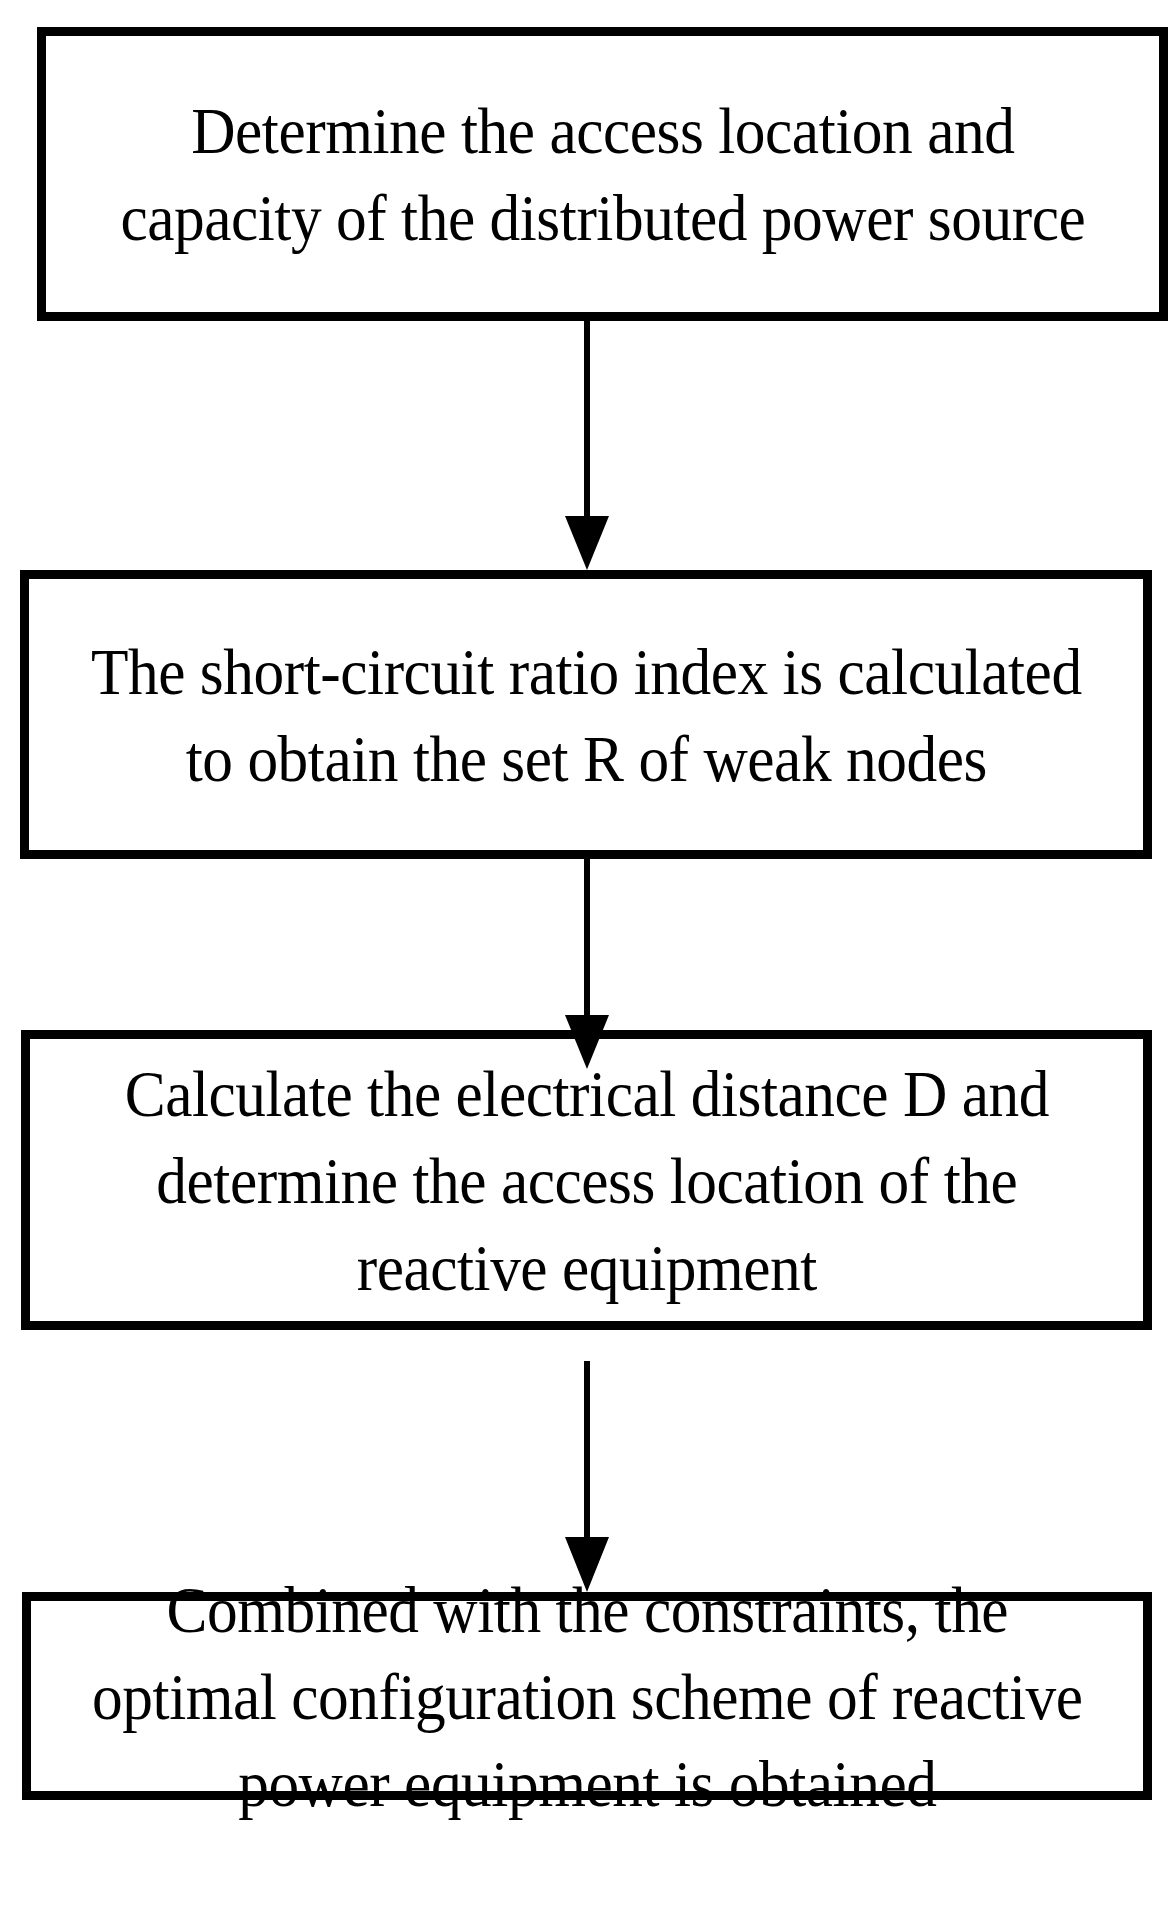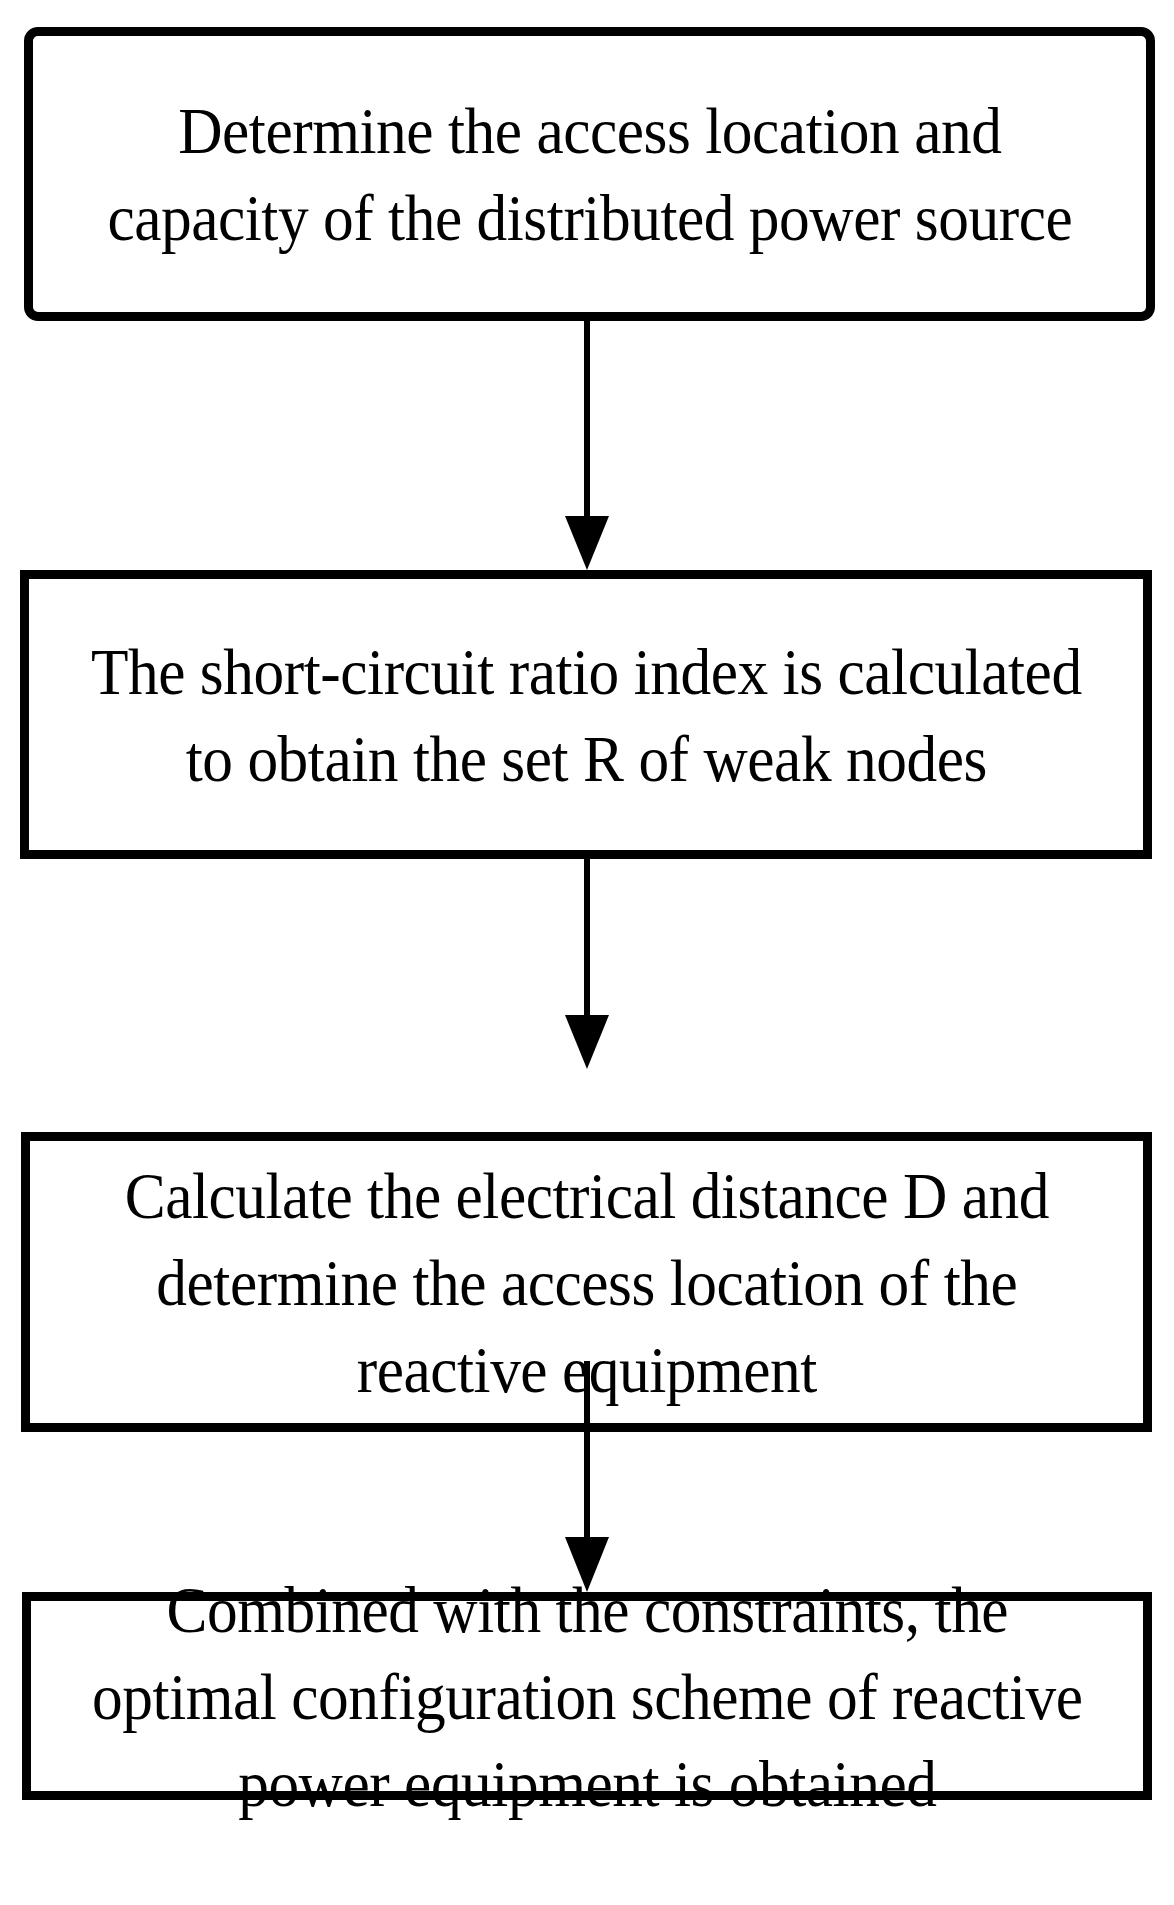--- a/index.html
+++ b/index.html
@@ -35,23 +35,23 @@
     color: #000000;
     font-family: "Liberation Serif", "DejaVu Serif", serif;
     font-size: 66px;
     line-height: 87px;
     font-weight: normal;
     letter-spacing: -0.5px;
     transform: scaleX(0.93);
     transform-origin: center center;
     white-space: normal;
   }
-  .node-1 { left: 24px;  top: 27px;   width: 1131px; height: 294px; border-radius: 14px; }
+  .node-1 { left: 37px;  top: 27px;   width: 1131px; height: 294px; }
   .node-2 { left: 20px;  top: 570px;  width: 1132px; height: 289px; align-items: center; }
-  .node-3 { left: 21px;  top: 1132px; width: 1131px; height: 300px; }
+  .node-3 { left: 21px;  top: 1030px; width: 1131px; height: 300px; }
   .node-4 { left: 22px;  top: 1592px; width: 1130px; height: 208px; }
 
   .connector {
     position: absolute;
     left: 0;
     top: 0;
     width: 1174px;
     height: 1905px;
     pointer-events: none;
   }

